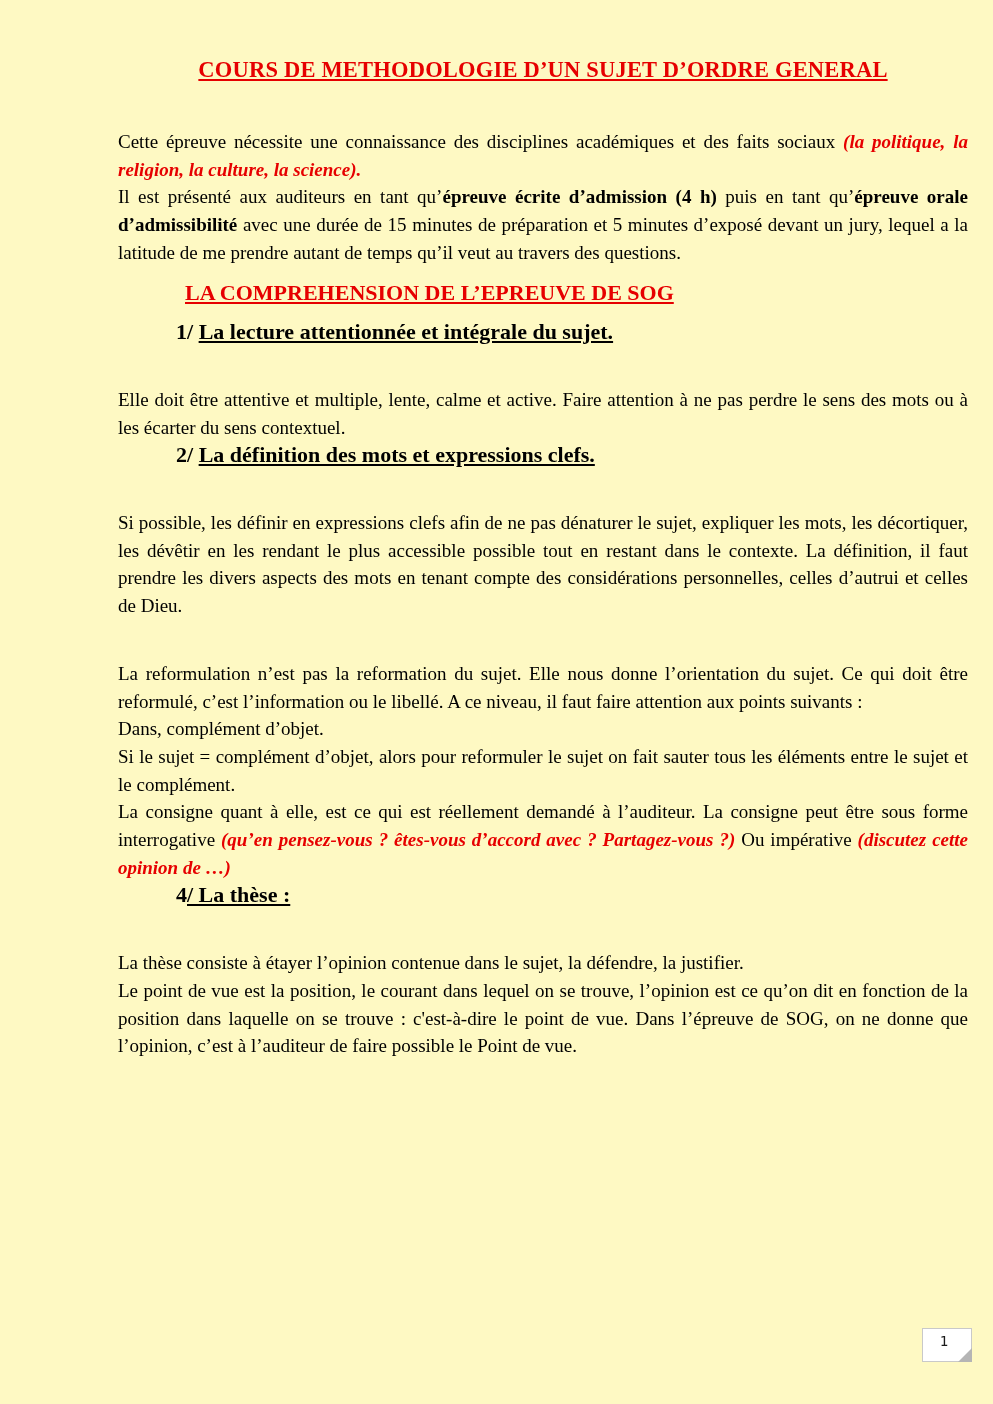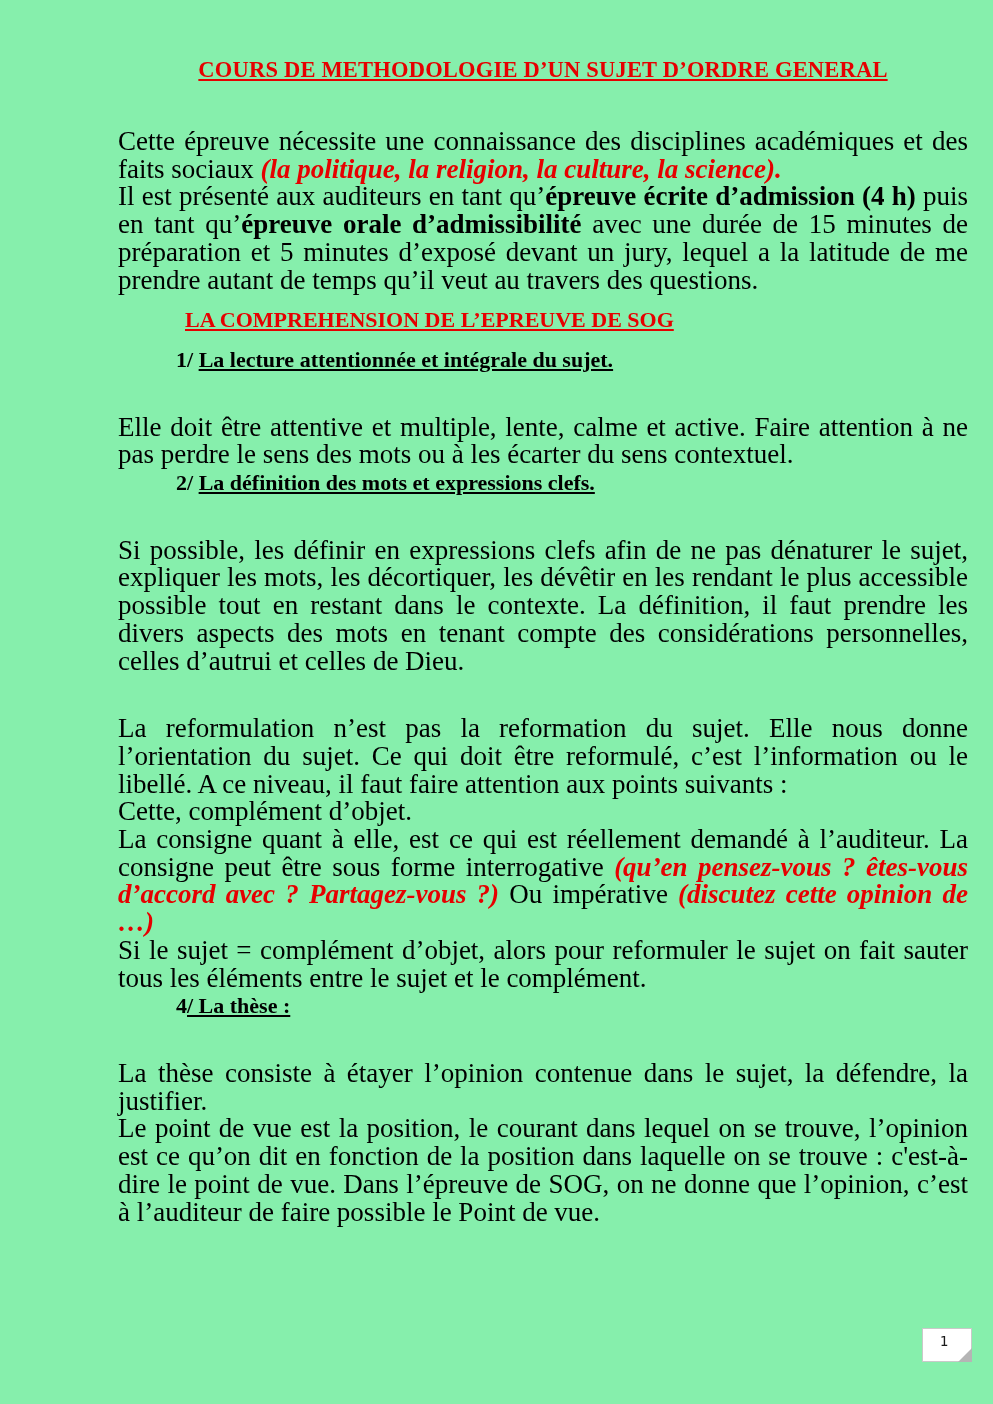--- a/index.html
+++ b/index.html
@@ -1,19 +1,19 @@
 <!DOCTYPE html>
 <html lang="fr"><head>
 <meta charset="utf-8">
 <style>
   html, body { margin:0; padding:0; background:#ffffff; }
   .page {
     position:relative;
     width:993px; height:1404px;
-    background:#86efac;
+    background:#fef9c3;
     font-family:"Liberation Serif", "DejaVu Serif", serif;
     color:#000000;
     overflow:hidden;
   }
   .content {
     position:absolute;
     left:118px; top:0;
     width:850px;
   }
   .doc-title {
@@ -21,21 +21,21 @@
     text-align:center;
     font-size:22.5px; font-weight:bold;
     color:#e60000;
     text-decoration:underline;
     letter-spacing:0.2px;
   }
   .block { margin-top:40px; }
   .intro-block { margin-top:45px; }
   p.body {
     margin:0;
-    font-size:27px;
+    font-size:19px;
     line-height:27.7px;
     text-align:justify;
   }
   .run-red-bi { color:#e60000; font-weight:bold; font-style:italic; }
   .run-bi { font-weight:bold; }
   .red-heading {
     margin:12px; padding-left:55px;
     font-size:22px; font-weight:bold;
     color:#e60000;
     line-height:27.7px;
@@ -93,23 +93,23 @@
 
     <h3 class="num-heading block"><span>2/ </span><span class="under">La définition des mots et expressions clefs.</span></h3>
 
     <div class="block">
       <p class="body">Si possible, les définir en expressions clefs afin de ne pas dénaturer le sujet, expliquer les mots, les décortiquer, les dévêtir en les rendant le plus accessible possible tout en restant dans le contexte. La définition, il faut prendre les divers aspects des mots en tenant compte des considérations personnelles, celles d’autrui et celles de Dieu.</p>
     </div>
 
 
     <div class="block">
       <p class="body">La reformulation n’est pas la reformation du sujet. Elle nous donne l’orientation du sujet. Ce qui doit être reformulé, c’est l’information ou le libellé. A ce niveau, il faut faire attention aux points suivants :</p>
-      <p class="body">Cette, complément d’objet.</p>
+      <p class="body">Dans, complément d’objet.</p>
+      <p class="body">Si le sujet = complément d’objet, alors pour reformuler le sujet on fait sauter tous les éléments entre le sujet et le complément.</p>
       <p class="body"><span>La consigne quant à elle, est ce qui est réellement demandé à l’auditeur. La consigne peut être sous forme interrogative </span><span class="run-red-bi">(qu’en pensez-vous ? êtes-vous d’accord avec ? Partagez-vous ?)</span><span> Ou impérative </span><span class="run-red-bi">(discutez cette opinion de …)</span></p>
-      <p class="body">Si le sujet = complément d’objet, alors pour reformuler le sujet on fait sauter tous les éléments entre le sujet et le complément.</p>
     </div>
 
     <h3 class="num-heading block"><span>4</span><span class="under">/ La thèse :</span></h3>
 
     <div class="block">
       <p class="body">La thèse consiste à étayer l’opinion contenue dans le sujet, la défendre, la justifier.</p>
       <p class="body">Le point de vue est la position, le courant  dans lequel on se trouve, l’opinion est ce qu’on dit en fonction de la position dans laquelle on se trouve : c'est-à-dire le point de vue. Dans l’épreuve de SOG, on ne donne que l’opinion, c’est à l’auditeur de faire possible le Point de vue.</p>
     </div>
 
   </div>

